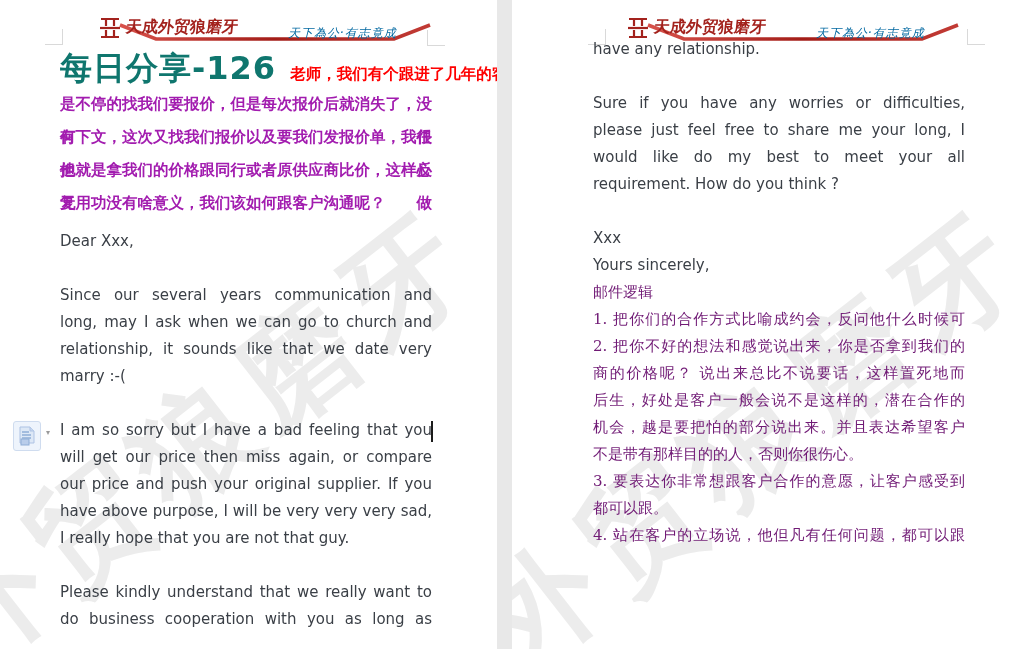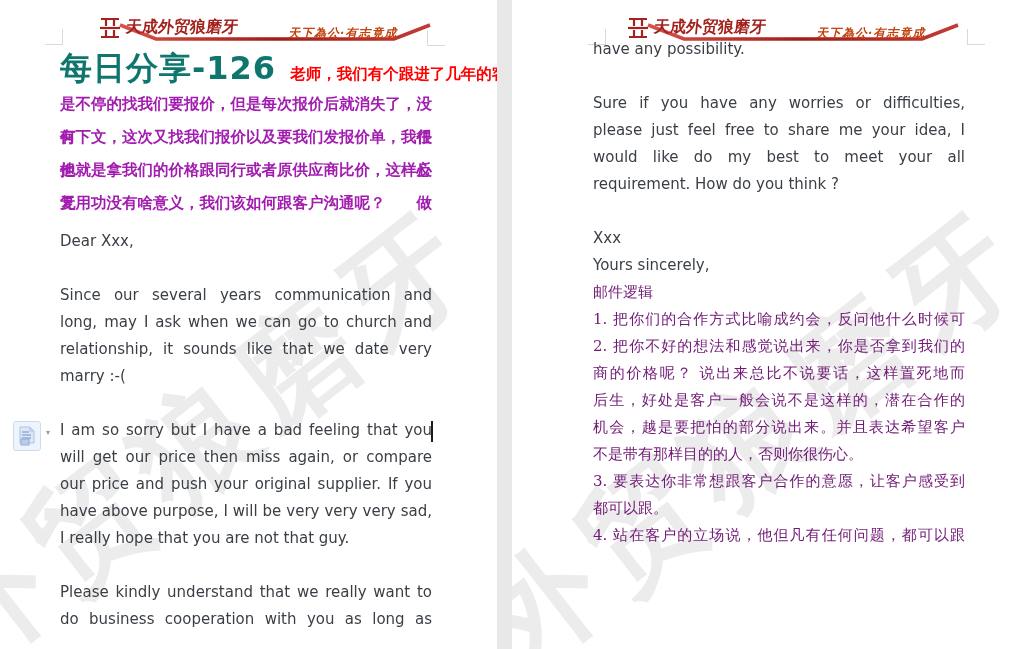--- a/index.html
+++ b/index.html
@@ -14,21 +14,21 @@
   .watermark{position:absolute;z-index:0;font-weight:bold;font-size:118px;letter-spacing:14px;
              white-space:nowrap;color:#ececec;transform:rotate(-38deg);transform-origin:left center;
              pointer-events:none;user-select:none;}
 
   
   .pg-header{position:absolute;top:6px;width:402px;height:46px;z-index:2;}
   .hdr-line{position:absolute;left:0;top:0;}
   .seal{position:absolute;left:38px;top:9px;width:24px;height:26px;}
   .brand{position:absolute;left:66px;top:11px;font-size:16px;font-weight:bold;color:#a3221d;
          font-family:"DejaVu Serif","Liberation Serif",serif;transform:skewX(-6deg);white-space:nowrap;}
-  .motto{position:absolute;left:228px;top:19px;font-size:12px;font-weight:bold;color:#c2410c;
+  .motto{position:absolute;left:228px;top:19px;font-size:12px;font-weight:normal;color:#0369a1;
          font-family:"DejaVu Serif","Liberation Serif",serif;font-style:italic;white-space:nowrap;letter-spacing:1px;}
 
   
   .crop{position:absolute;width:17px;height:15px;z-index:1;}
   .crop.br{border-right:1px solid #d9d9d9;border-bottom:1px solid #d9d9d9;}
   .crop.bl{border-left:1px solid #d9d9d9;border-bottom:1px solid #d9d9d9;}
 
   
   .textblock{position:absolute;width:372px;z-index:1;}
   .line{height:27px;line-height:27px;font-size:15px;color:#3a3f46;white-space:nowrap;}
@@ -151,24 +151,24 @@
         </svg>
       </span>
       <span class="brand">天成外贸狼磨牙</span>
       <span class="motto">天下為公·有志竟成</span>
     </div>
 
     <span class="crop br" style="left:76px;top:29px;"></span>
     <span class="crop bl" style="left:455px;top:29px;"></span>
 
     <div class="textblock" style="left:81px;top:36px;">
-        <div class="line en">have any possibility.</div>
+        <div class="line en">have any relationship.</div>
         <div class="line en">&nbsp;</div>
         <div class="line en just">Sure if you have any worries or difficulties,</div>
-        <div class="line en just">please just feel free to share me your idea, I</div>
+        <div class="line en just">please just feel free to share me your long, I</div>
         <div class="line en just">would like do my best to meet your all</div>
         <div class="line en">requirement. How do you think ?</div>
         <div class="line en">&nbsp;</div>
         <div class="line en">Xxx</div>
         <div class="line en">Yours sincerely,</div>
         <div class="line redbold">邮件逻辑</div>
         <div class="line red just">1. 把你们的合作方式比喻成约会，反问他什么时候可</div>
         <div class="line red just">2. 把你不好的想法和感觉说出来，你是否拿到我们的</div>
         <div class="line red just">商的价格呢？ 说出来总比不说要话，这样置死地而</div>
         <div class="line red just">后生，好处是客户一般会说不是这样的，潜在合作的</div>

